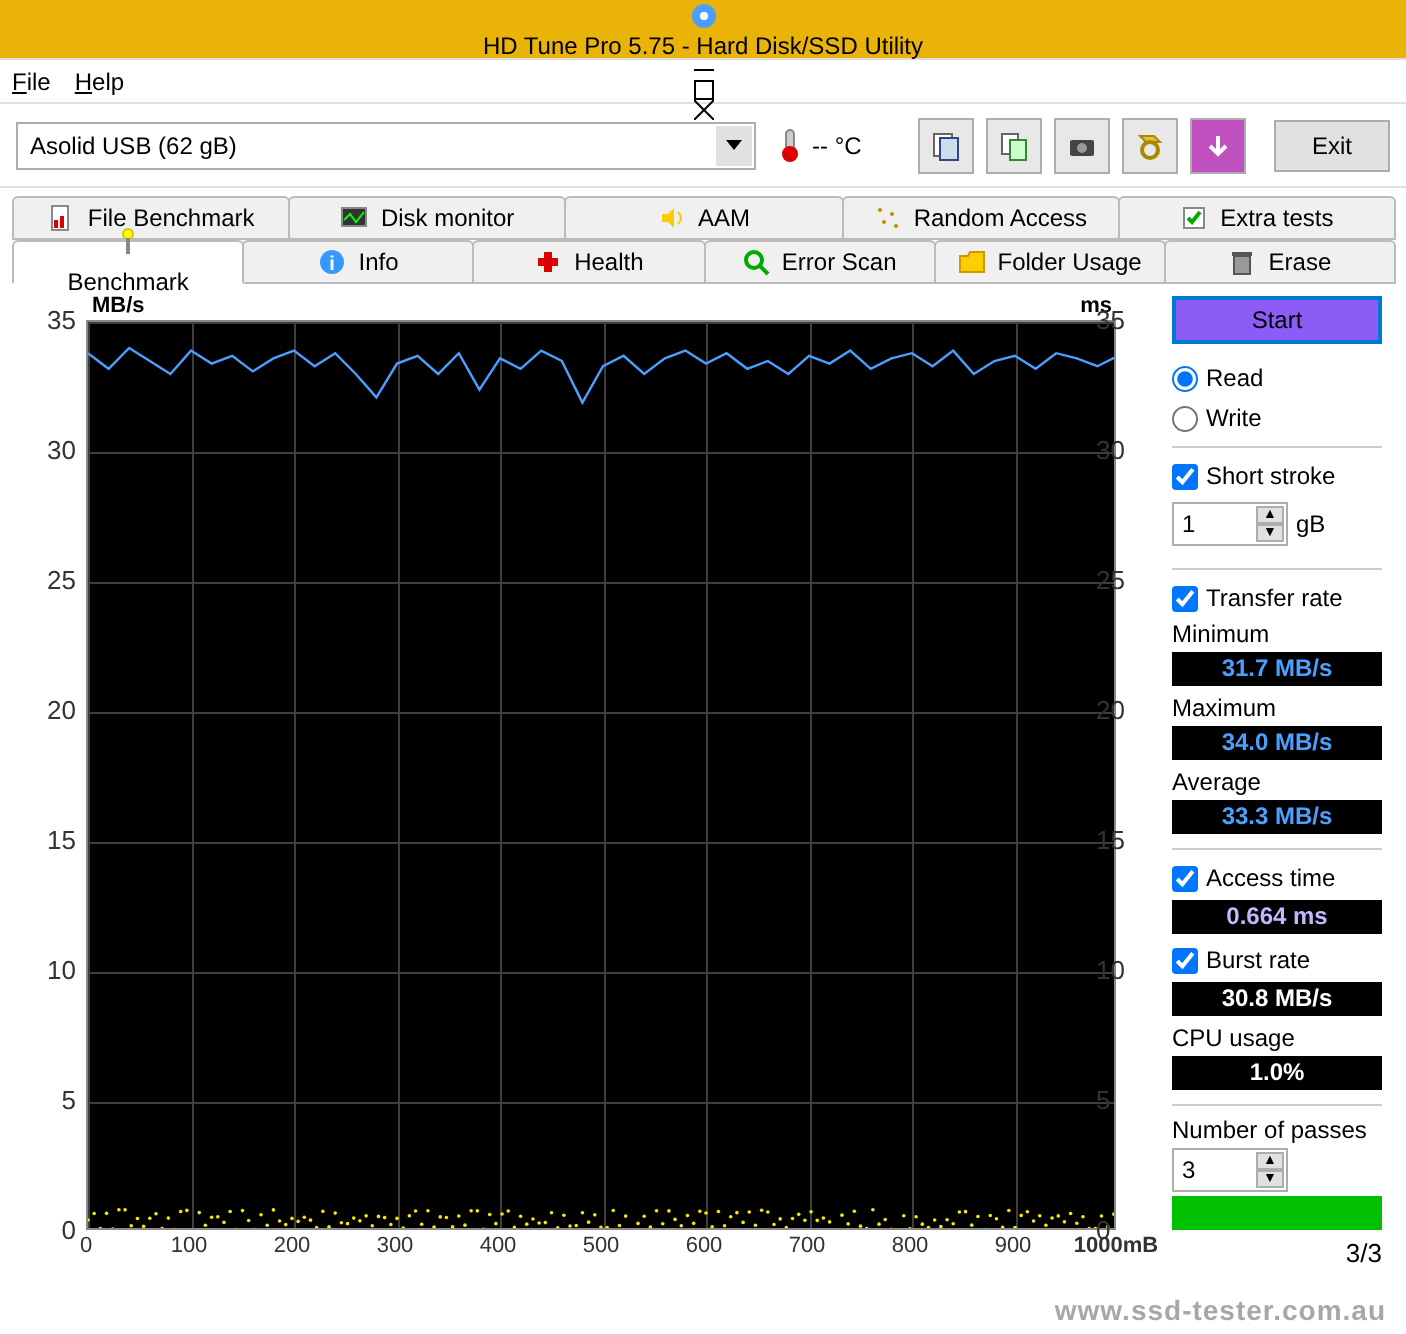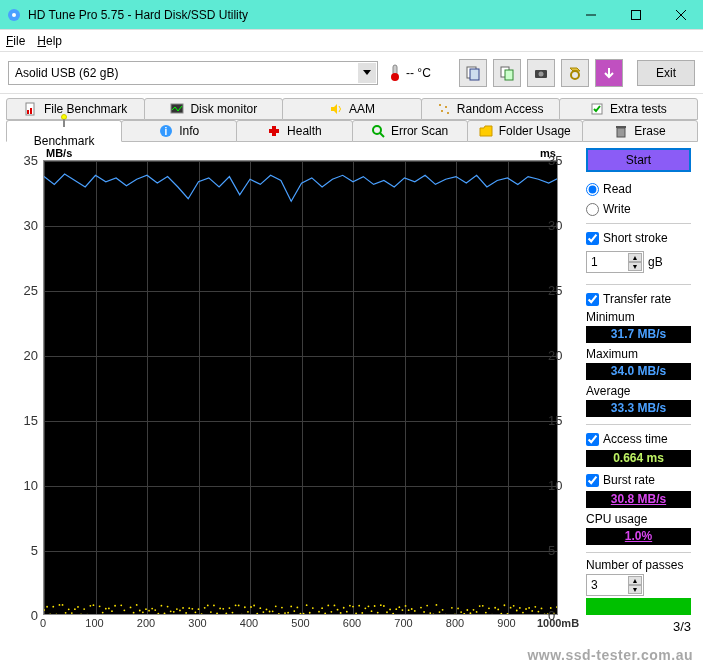--- a/index.html
+++ b/index.html
@@ -1,18 +1,18 @@
 <!DOCTYPE html>
 <html><head>
 <meta charset="utf-8">
 <style>
 * { box-sizing: border-box; margin: 0; padding: 0; font-family: "Segoe UI", Tahoma, sans-serif; }
 body { background: #fff; width: 703px; height: 667px; overflow: hidden; }
 
-.titlebar { height: 30px; background: #5eead4; display: flex; align-items: center; border-bottom: 1px solid #ddd; }
+.titlebar { height: 30px; background: #eab308; display: flex; align-items: center; border-bottom: 1px solid #ddd; flex-direction: column; }
 .titlebar .app-icon { width: 16px; height: 16px; margin: 0 6px; }
 .titlebar .title { font-size: 12px; color: #000; flex: 1; }
 .titlebar .winbtn { width: 45px; height: 30px; display: flex; align-items: center; justify-content: center; }
 .titlebar .winbtn svg { stroke: #000; }
 
 .menubar { height: 22px; display: flex; align-items: center; padding: 0 6px; font-size: 12px; border-bottom: 1px solid #e0e0e0; }
 .menubar .menu-item { margin-right: 12px; }
 .menubar .menu-item .ul { text-decoration: underline; }
 
 .toolbar { height: 42px; display: flex; align-items: center; padding: 4px 8px; border-bottom: 1px solid #e0e0e0; gap: 4px; }
@@ -46,22 +46,22 @@
 .start-btn { height: 24px; border: 2px solid #0078d7; background: #8b5cf6; font-size: 12px; margin-bottom: 6px; }
 .radio, .check { display: flex; align-items: center; gap: 4px; height: 18px; }
 .check input, .radio input { margin: 0; width: 13px; height: 13px; }
 .short-stroke-row { display: flex; align-items: center; gap: 4px; margin: 2px 0 6px 0; }
 .spin { width: 58px; height: 22px; border: 1px solid #adadad; display: flex; align-items: center; padding: 0 16px 0 4px; font-size: 12px; position: relative; background: #fff; }
 .spin .spinbtns { position: absolute; right: 1px; top: 1px; bottom: 1px; width: 14px; display: flex; flex-direction: column; }
 .spin .spinbtns div { flex: 1; background: #e1e1e1; border: 1px solid #adadad; font-size: 7px; display: flex; align-items: center; justify-content: center; }
 .side-col hr { border: none; border-top: 1px solid #ccc; margin: 3px 0; }
 .stat-label { font-size: 12px; }
 .stat-val { background: #000; color: #4aa0ff; font-weight: bold; text-align: center; height: 17px; line-height: 17px; font-size: 12px; margin-bottom: 2px; font-family: Arial, sans-serif; }
-.stat-val.yellow { color: #bef264; }
-.stat-val.white { color: #d946ef; text-decoration: underline; }
+.stat-val.yellow { color: #c4b5fd; }
+.stat-val.white { color: #ffffff; }
 .progress { height: 17px; background: #e0e0e0; position: relative; margin-bottom: 2px; }
 .progress .bar { position: absolute; left: 0; top: 0; bottom: 0; background: #00c000; }
 .passes-row { display: flex; align-items: center; gap: 4px; }
 .pass-count { text-align: right; font-size: 13px; }
 
 .watermark { position: fixed; bottom: 4px; right: 10px; font-family: Liberation Sans, sans-serif; font-size: 14px; font-weight: bold; color: rgba(80,80,80,0.5); letter-spacing: 0.5px; pointer-events: none; text-align: right; }
 </style>
 </head>
 <body>
 

